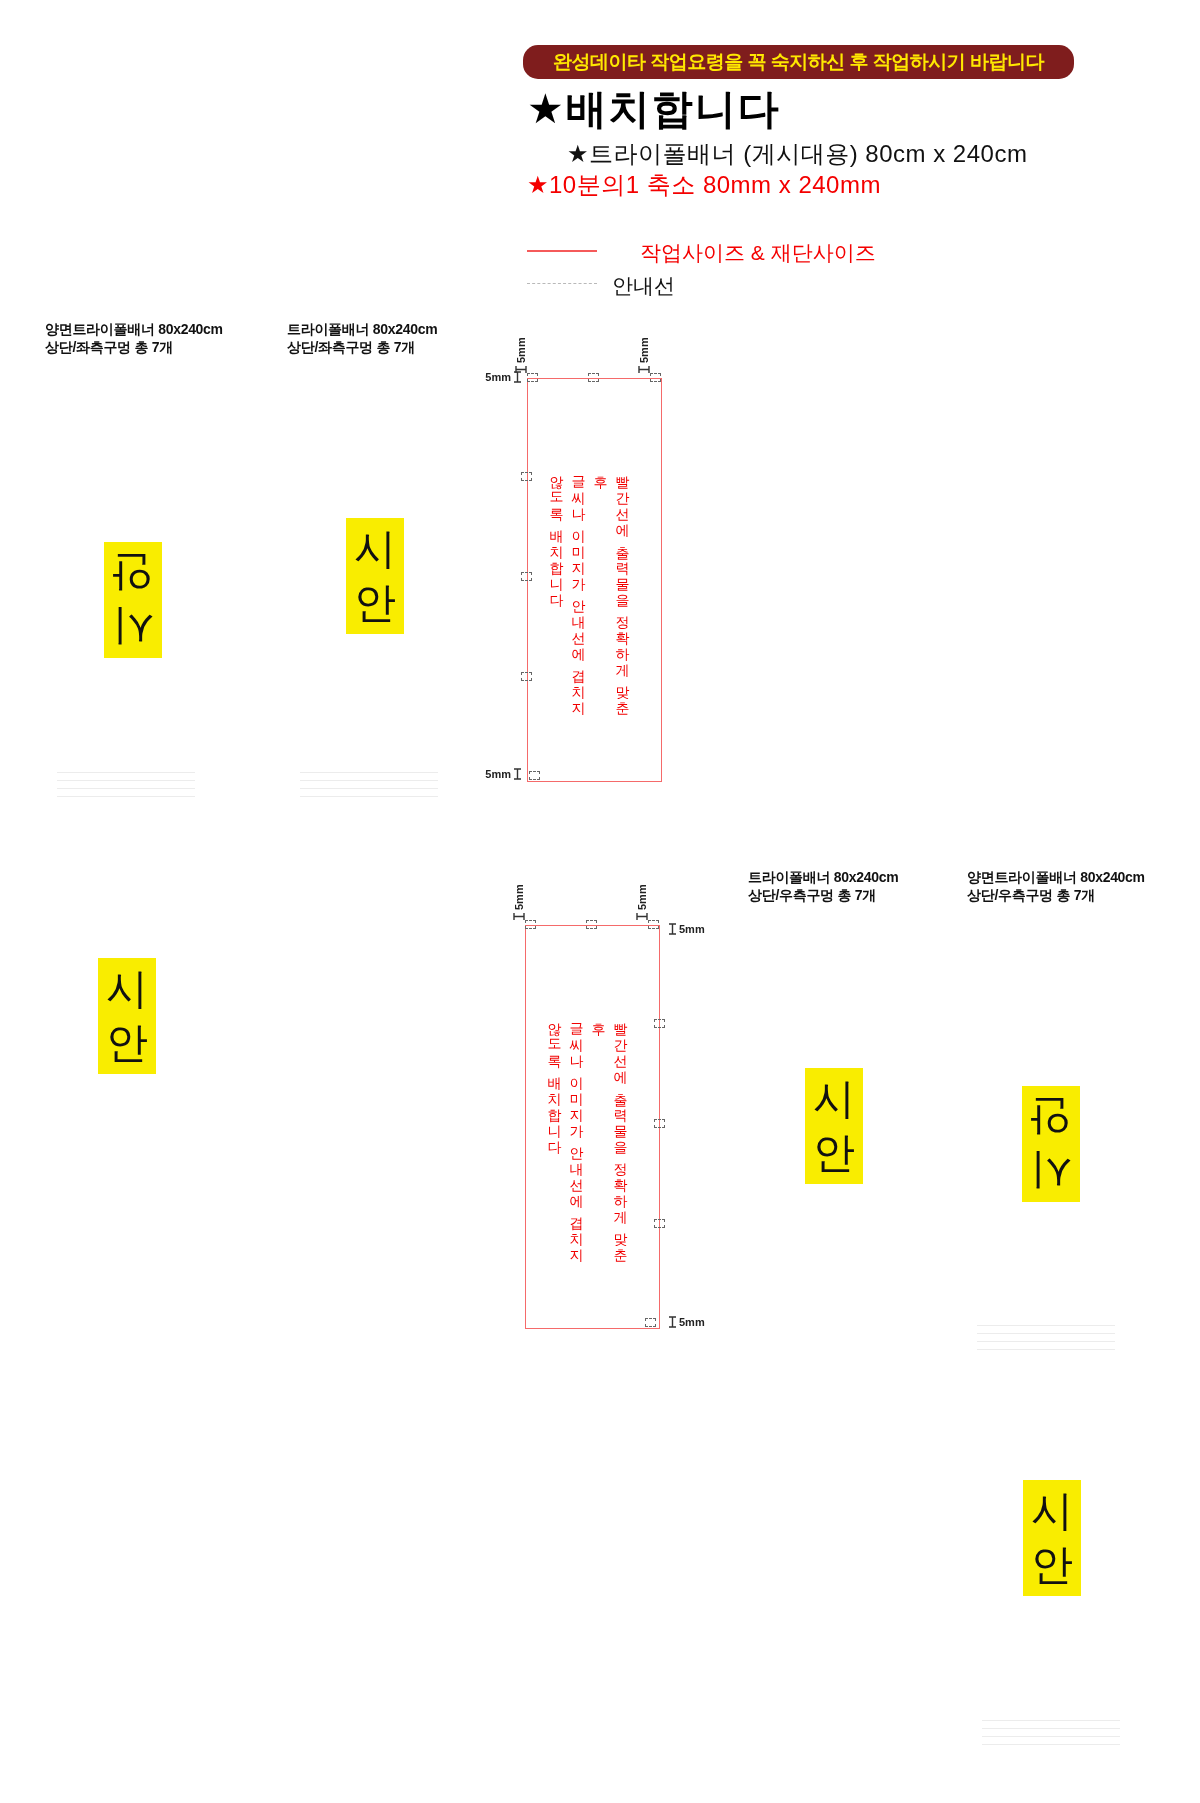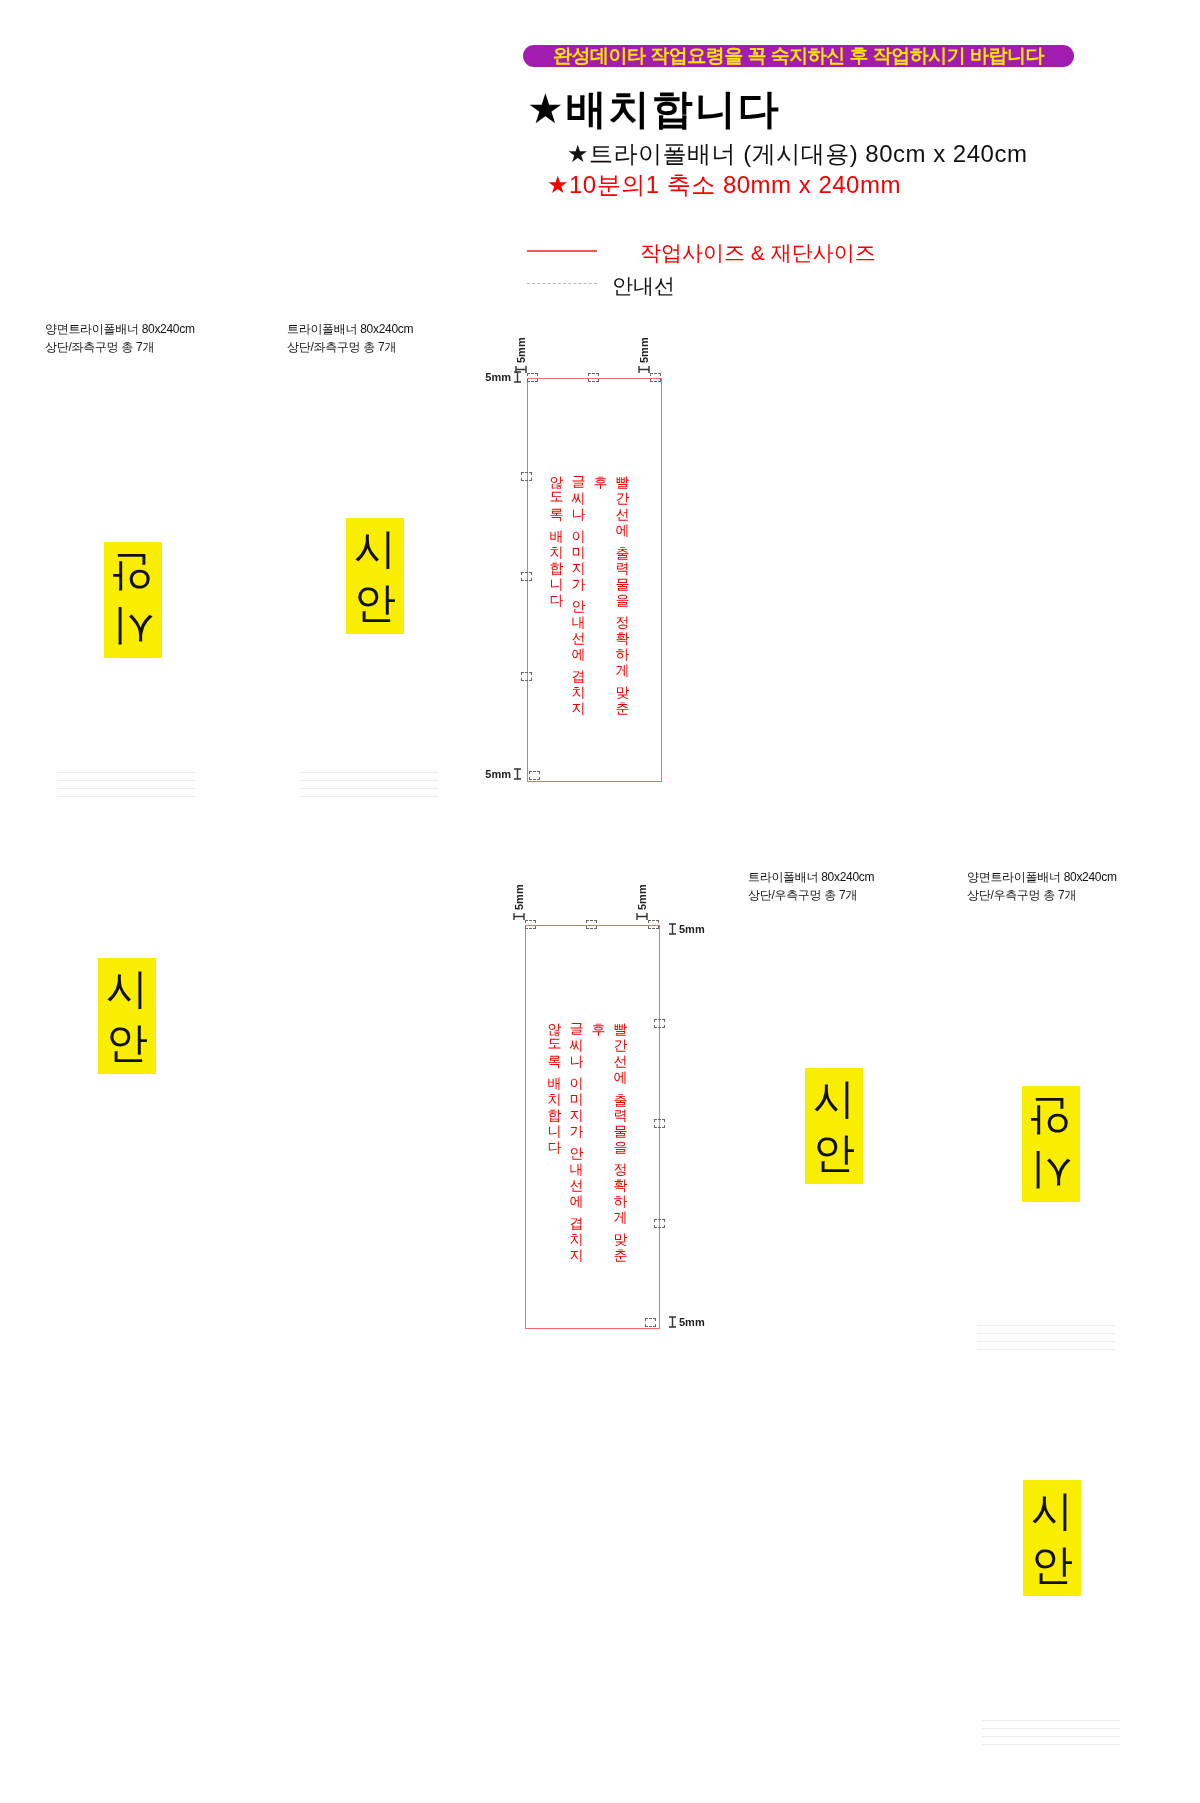--- a/index.html
+++ b/index.html
@@ -1,36 +1,36 @@
 <!DOCTYPE html>
 <html><head>
 <meta charset="utf-8">
 <style>
   html,body{margin:0;padding:0;background:#fff;}
   body{font-family:"Liberation Sans","DejaVu Sans",sans-serif;}
   .canvas{position:relative;width:1200px;height:1803px;background:#fff;overflow:hidden;}
 
   
-  .notice{position:absolute;left:523px;top:45px;width:551px;height:22px;background:#a21caf;
+  .notice{position:absolute;left:523px;top:45px;width:551px;height:34px;background:#7f1d1d;
     border-radius:15px;color:#ffe800;font-size:19px;font-weight:bold;letter-spacing:-0.5px;
     display:flex;align-items:center;justify-content:center;}
 
   
   .title{position:absolute;left:527px;top:82px;font-size:41px;font-weight:bold;color:#000;letter-spacing:2px;}
   .sub{position:absolute;left:527px;top:138px;font-size:24px;color:#111;letter-spacing:0.5px;margin-left:40px;}
-  .sub-red{position:absolute;left:527px;top:169px;font-size:24px;color:#f40000;font-weight:500;letter-spacing:0.5px;margin-left:20px;}
+  .sub-red{position:absolute;left:527px;top:169px;font-size:24px;color:#f40000;font-weight:500;letter-spacing:0.5px;}
 
   
   .legend-solid{position:absolute;left:527px;top:250px;width:70px;height:0;border-top:2px solid #f55a5a;}
   .legend-dashed{position:absolute;left:527px;top:283px;width:70px;height:0;border-top:1px dashed #b9b9b9;}
   .legend-label-red{position:absolute;left:640px;top:239px;font-size:21px;font-weight:500;color:#f40000;}
   .legend-label{position:absolute;left:612px;top:272px;font-size:21px;font-weight:500;color:#111;}
 
   
-  .spec{position:absolute;font-size:12px;line-height:18px;color:#111;font-weight:400;letter-spacing:-0.3px;}
+  .spec{position:absolute;font-size:14px;line-height:18px;color:#111;font-weight:700;letter-spacing:-0.3px;}
 
   
   .tmpl{position:absolute;width:135px;height:404px;border:1.3px solid #f56a6a;background:#fff;box-sizing:border-box;}
 
   
   .hole{position:absolute;width:11px;height:9px;border:1px dashed #666;box-sizing:border-box;background:transparent;}
 
   
   .dim{position:absolute;width:50px;display:flex;align-items:center;gap:2px;
     font-size:11px;font-weight:600;color:#222;}

